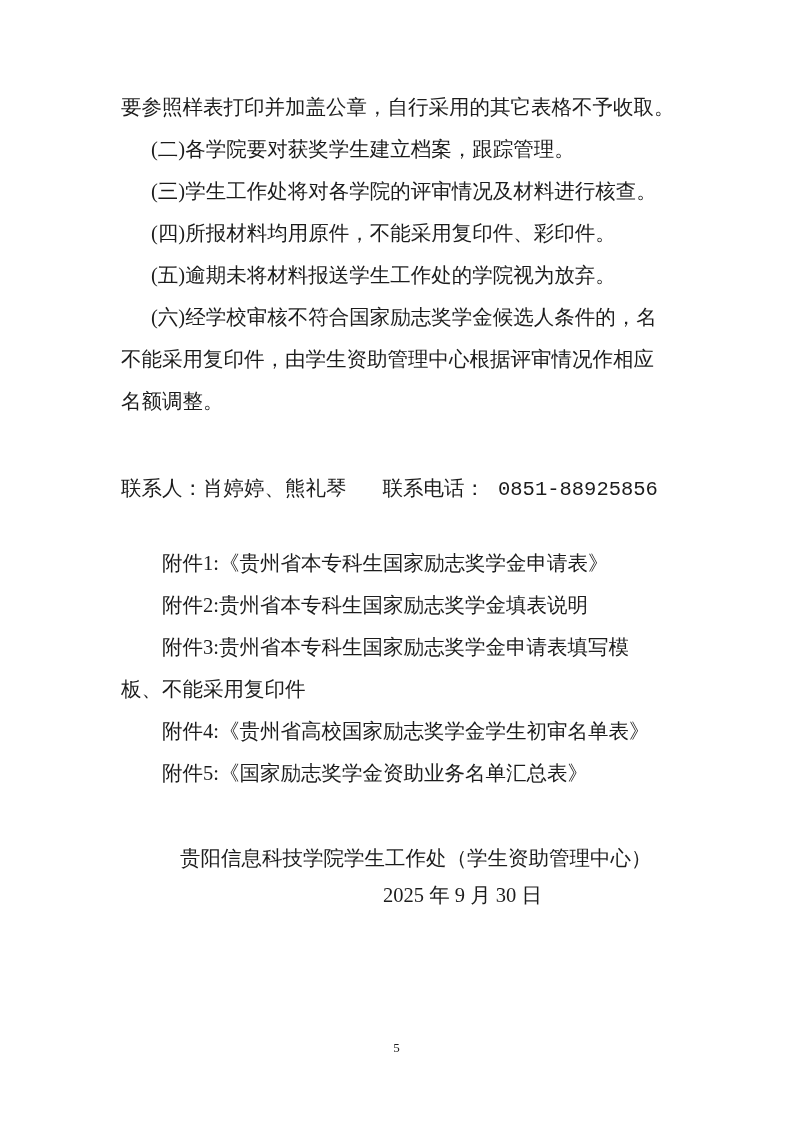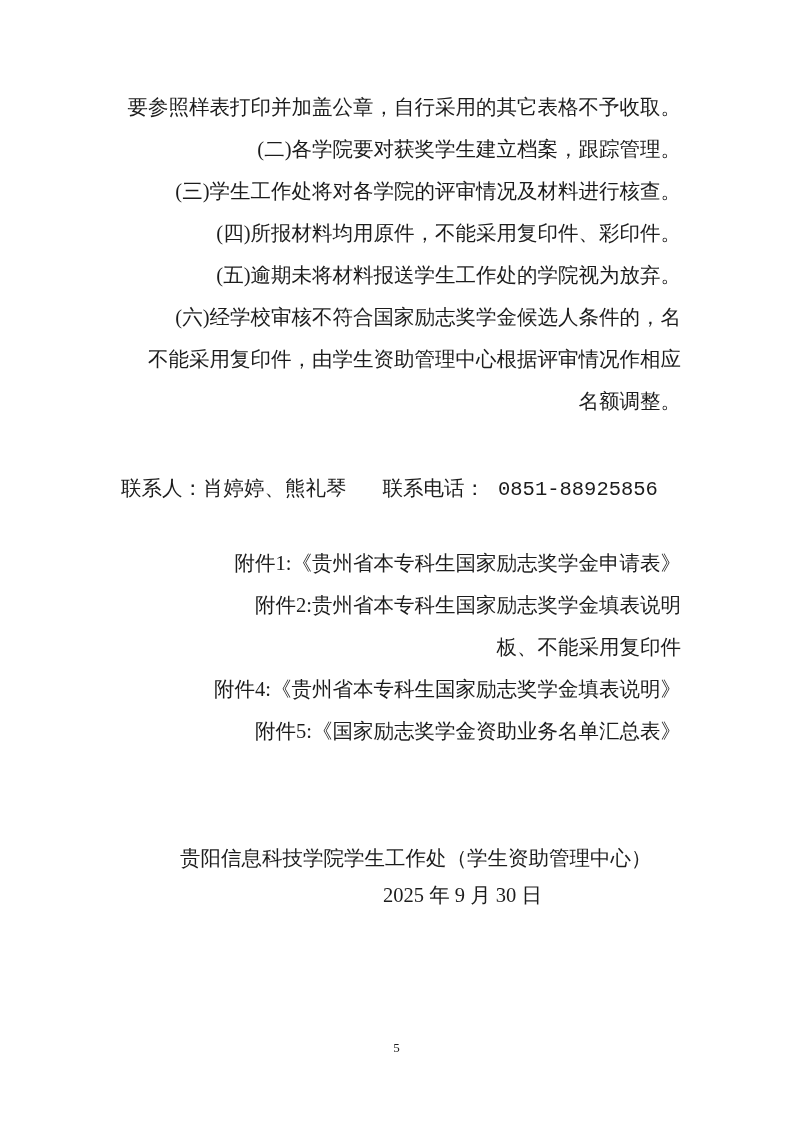--- a/index.html
+++ b/index.html
@@ -19,21 +19,20 @@
   .body-block {
     position: absolute;
     left: 121px;
     top: 86px;
     width: 560px;
     font-size: 20.5px;
     line-height: 42px;
   }
   .line {
     white-space: nowrap;
-    text-align: right;
   }
   .ind-num {
     padding-left: 30px;   
   }
   .ind-attach {
     padding-left: 41px;   
   }
   .contact-line {
     position: absolute;
     left: 121px;
@@ -100,22 +99,23 @@
     <div class="line">名额调整。</div>
   </div>
 
   <div class="contact-line">
     <span>联系人：</span><span>肖婷婷、熊礼琴</span><span class="contact-phone-label">联系电话：</span><span class="contact-phone-number">0851-88925856</span>
   </div>
 
   <div class="attach-block">
     <div class="line ind-attach">附件1:《贵州省本专科生国家励志奖学金申请表》</div>
     <div class="line ind-attach">附件2:贵州省本专科生国家励志奖学金填表说明</div>
+    <div class="line ind-attach">附件3:贵州省本专科生国家励志奖学金申请表填写模</div>
     <div class="line">板、不能采用复印件</div>
-    <div class="line ind-attach">附件4:《贵州省本专科生国家励志奖学金填表说明》</div>
+    <div class="line ind-attach">附件4:《贵州省高校国家励志奖学金学生初审名单表》</div>
     <div class="line ind-attach">附件5:《国家励志奖学金资助业务名单汇总表》</div>
   </div>
 
   <div class="sig-org">贵阳信息科技学院学生工作处（学生资助管理中心）</div>
   <div class="sig-date">2025 年 9 月 30 日</div>
 
   <div class="page-number">5</div>
 
 </div>
 

